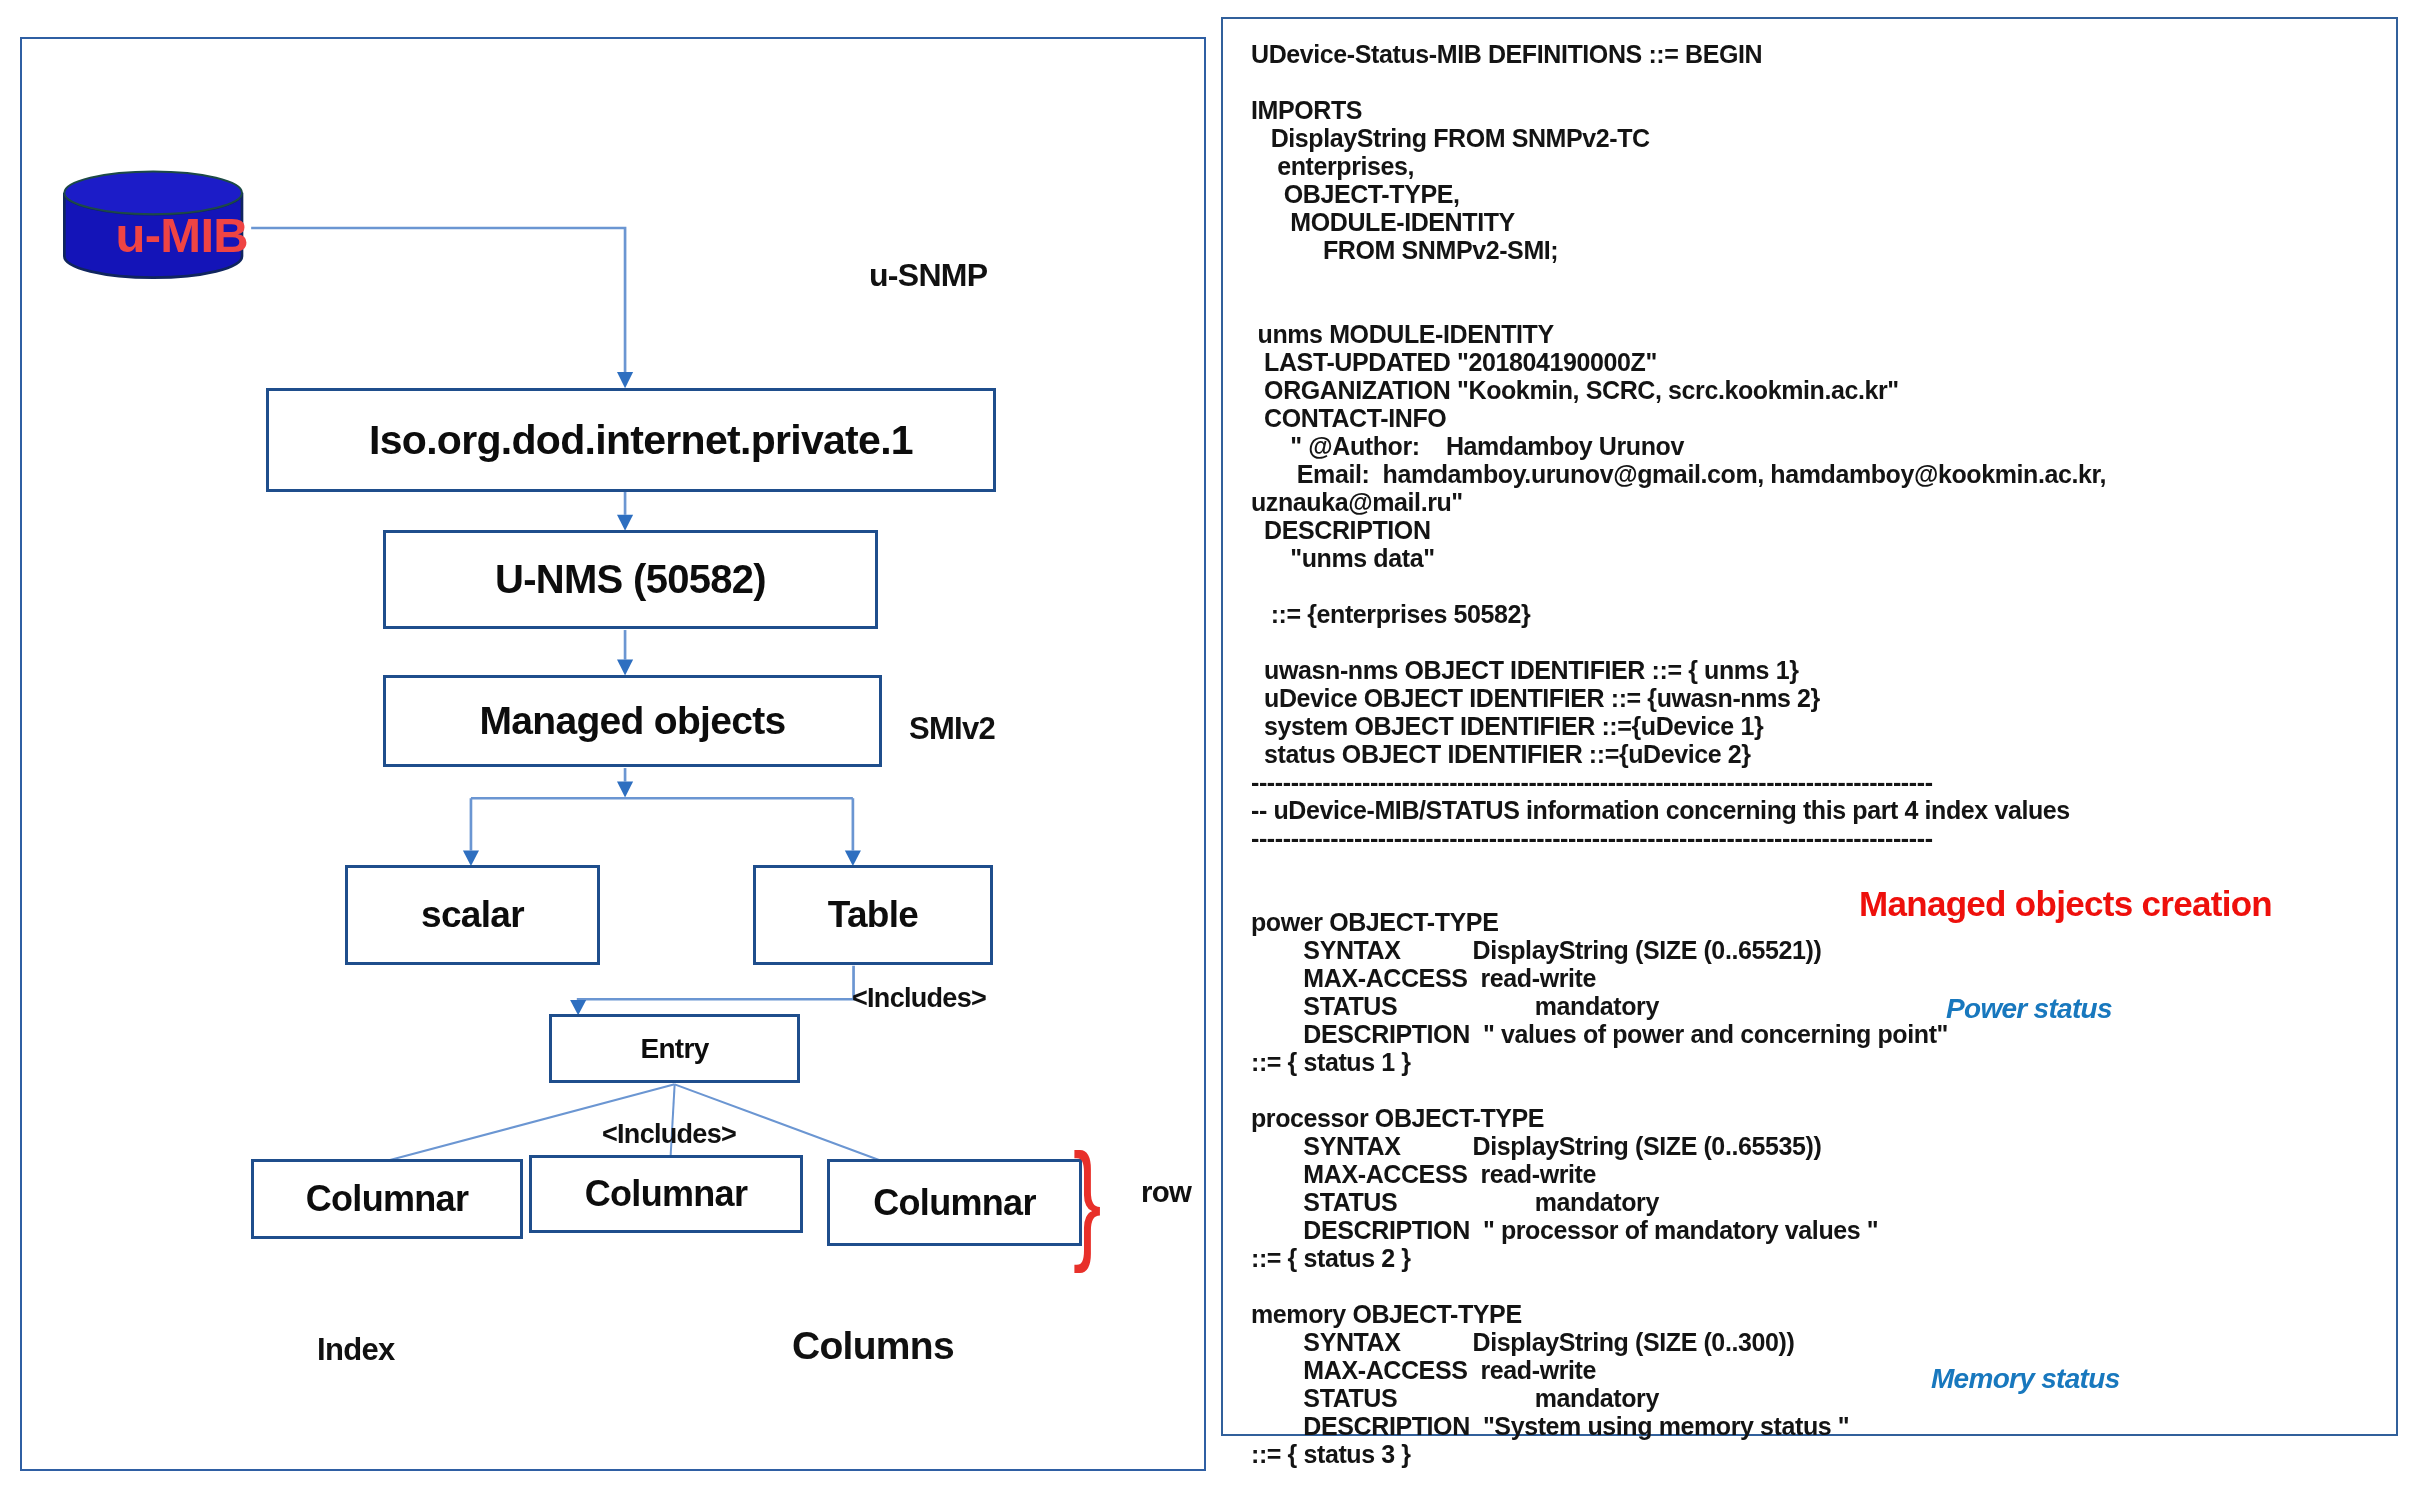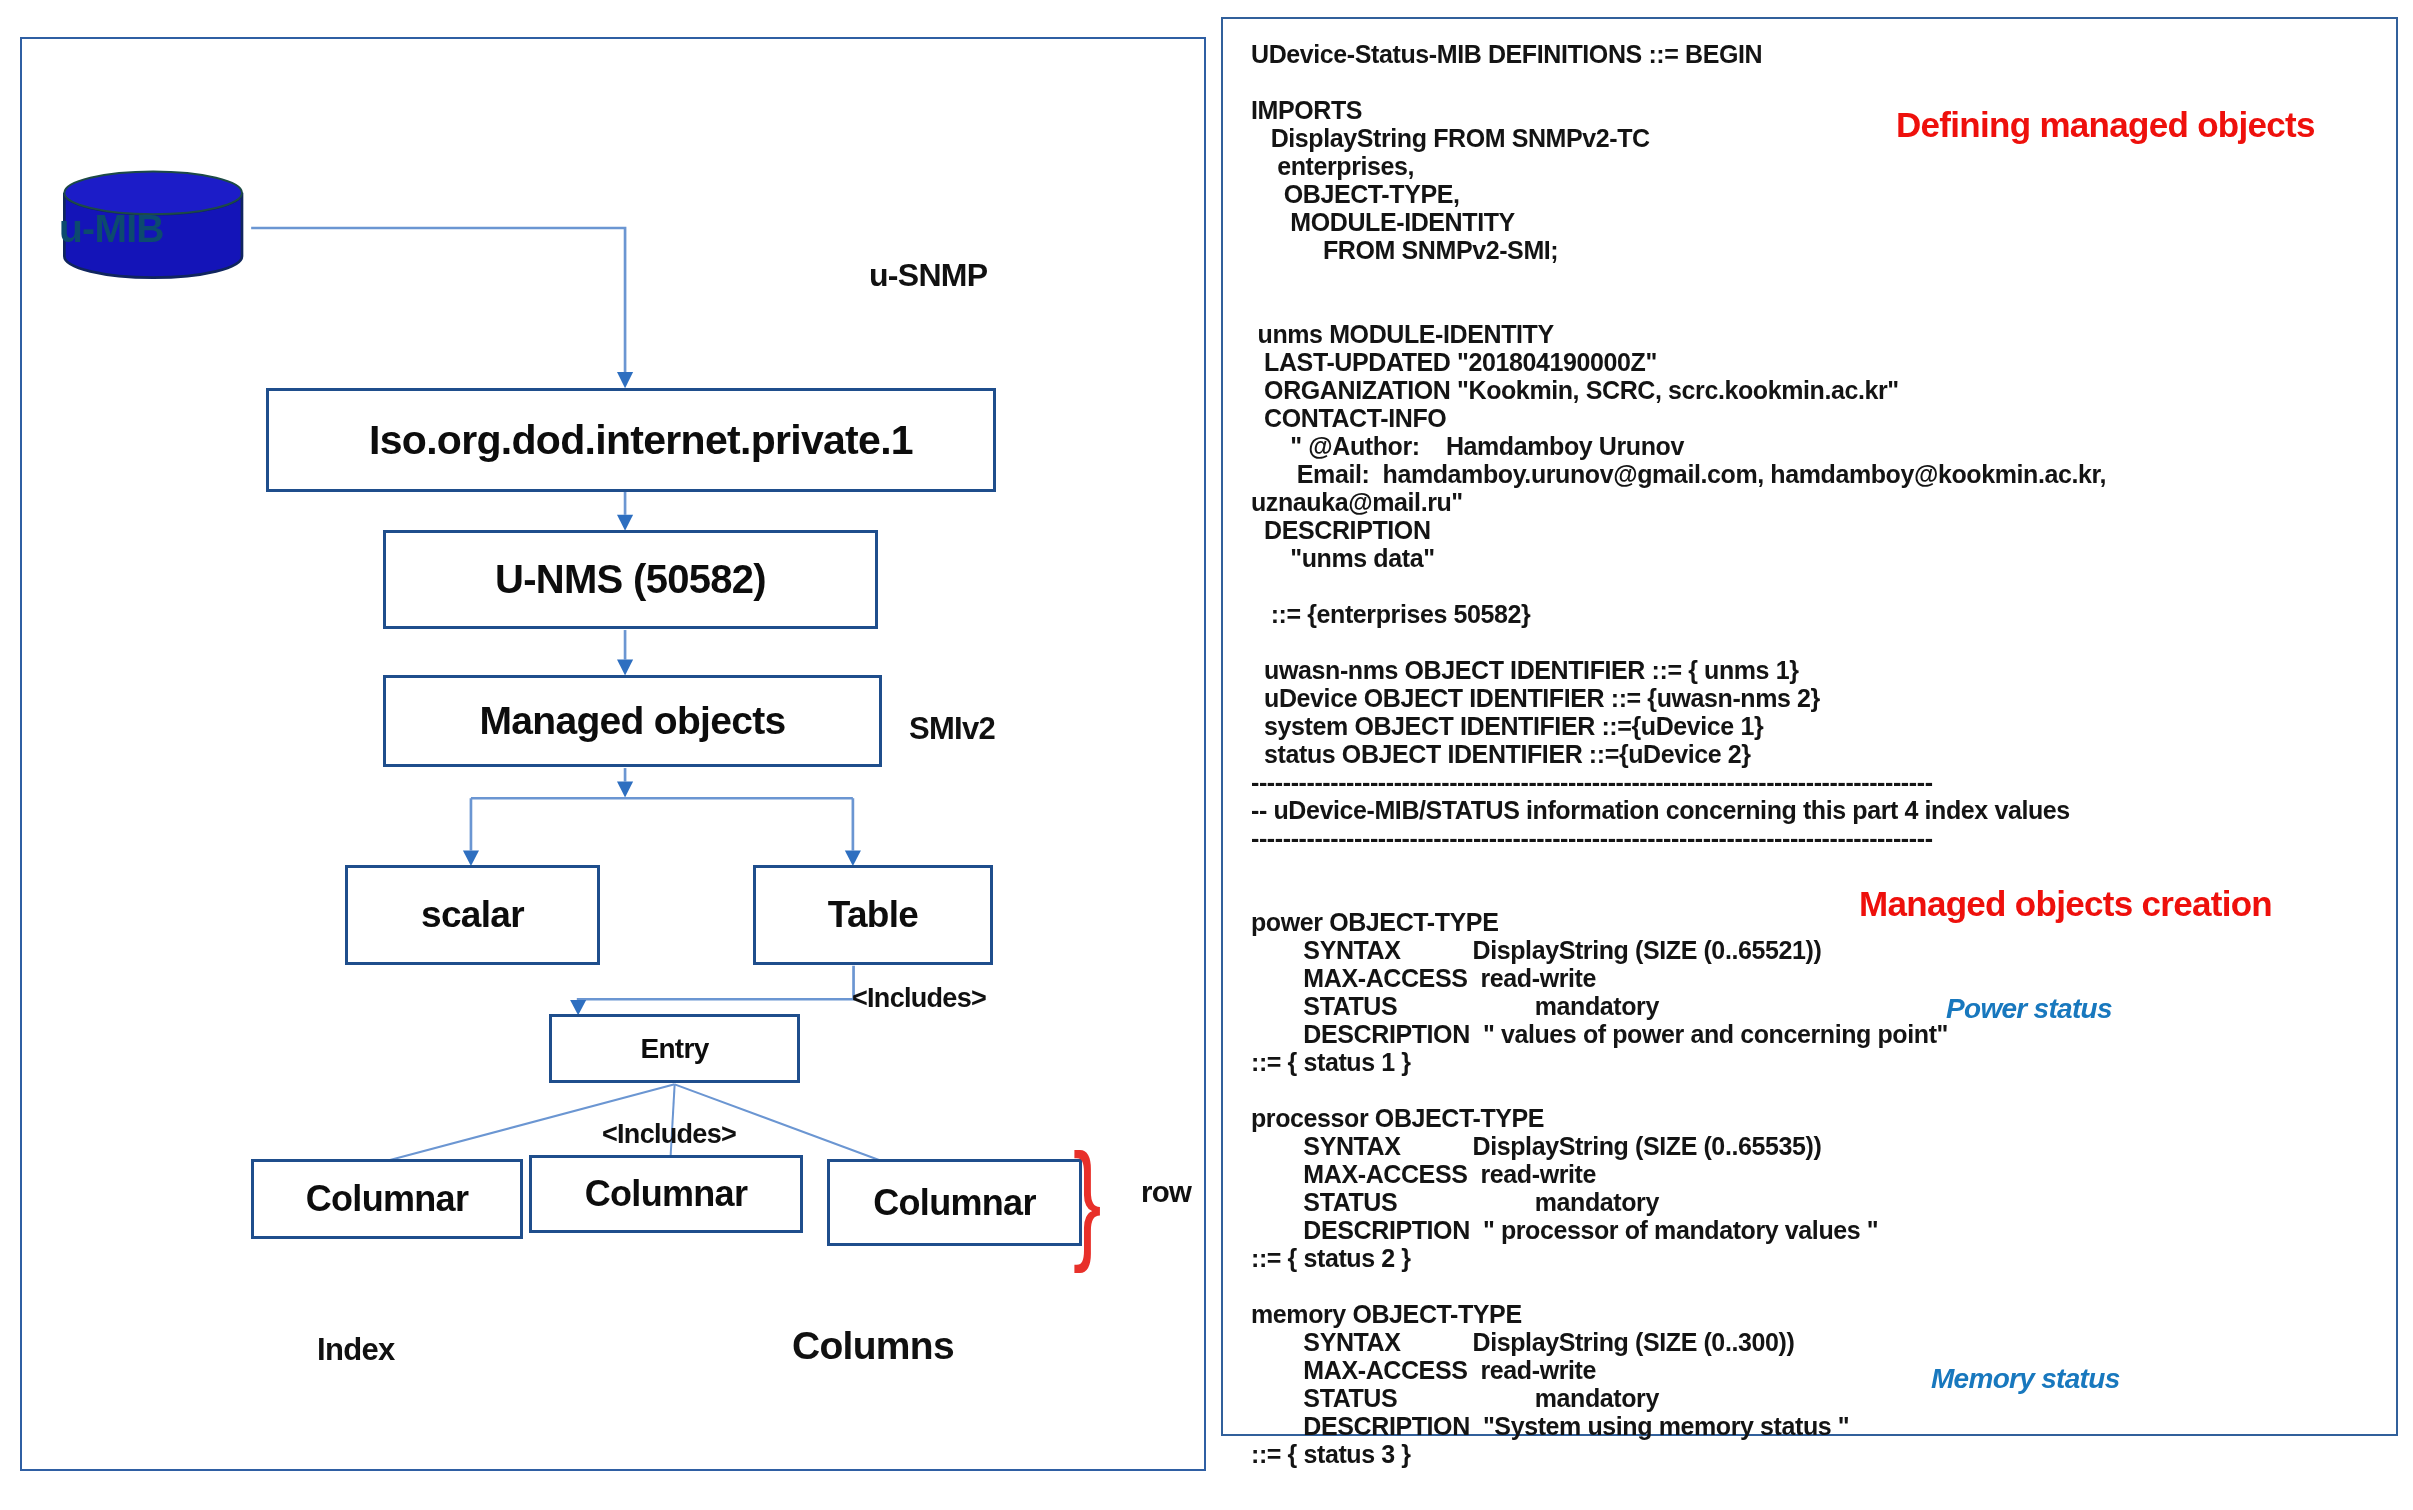--- a/index.html
+++ b/index.html
@@ -9,22 +9,22 @@
   .panel{position:absolute;background:#ffffff;box-sizing:border-box;}
   .panel.left{left:20px;top:37px;width:1186px;height:1434px;border:2.7px solid #2f5fa3;}
   .panel.right{left:1221px;top:16.7px;width:1177px;height:1419px;border:2.7px solid #31609b;}
   
   .connectors{position:absolute;left:0;top:0;width:100%;height:100%;}
   .dbox{position:absolute;background:#ffffff;border:3.3px solid #1f4e8c;box-sizing:border-box;
         display:flex;align-items:center;justify-content:center;
         color:#0d0d0d;font-weight:bold;letter-spacing:-0.7px;white-space:nowrap;}
   .dlabel{position:absolute;color:#111111;font-weight:bold;letter-spacing:-0.7px;white-space:nowrap;}
   .cylinder{position:absolute;left:37px;top:127px;width:189px;height:117px;}
-  .cylinder .cyl-label{position:absolute;left:0;top:41px;width:100%;text-align:left;
-        color:#0c4a6e;font-weight:bold;font-size:39px;letter-spacing:-0.7px;}
+  .cylinder .cyl-label{position:absolute;left:0;top:41px;width:100%;text-align:right;
+        color:#ef4444;font-weight:bold;font-size:49px;letter-spacing:-0.7px;}
   .brace{position:absolute;left:1051px;top:1096px;color:#e8302a;font-size:131px;font-weight:400;
         transform:scaleX(0.65);transform-origin:left center;line-height:1;}
   
   .code{position:absolute;left:28px;top:21.4px;white-space:pre;color:#141414;
         font-size:25px;line-height:28px;font-weight:bold;letter-spacing:-0.4px;}
   .code-line{height:28px;}
   .red-heading{position:absolute;color:#ee100c;font-weight:bold;font-size:35px;
         letter-spacing:-0.7px;white-space:nowrap;}
   .red-heading.h1{left:673px;top:86px;}
   .red-heading.h2{left:636px;top:865px;}
@@ -108,21 +108,20 @@
     <div class="dlabel" style="left:295px;top:1293px;font-size:31px;">Index</div>
 
     <div class="dlabel" style="left:770px;top:1285px;font-size:39px;">Columns</div>
 
   </section>
 
   <section class="panel right">
 
     <div class="code" id="code-block"><div class="code-line">UDevice-Status-MIB DEFINITIONS ::= BEGIN</div><div class="code-line"> </div><div class="code-line">IMPORTS</div><div class="code-line">   DisplayString FROM SNMPv2-TC</div><div class="code-line">    enterprises,</div><div class="code-line">     OBJECT-TYPE,</div><div class="code-line">      MODULE-IDENTITY</div><div class="code-line">           FROM SNMPv2-SMI;</div><div class="code-line"> </div><div class="code-line"> </div><div class="code-line"> unms MODULE-IDENTITY</div><div class="code-line">  LAST-UPDATED "201804190000Z"</div><div class="code-line">  ORGANIZATION "Kookmin, SCRC, scrc.kookmin.ac.kr"</div><div class="code-line">  CONTACT-INFO</div><div class="code-line">      " @Author:    Hamdamboy Urunov</div><div class="code-line">       Email:  hamdamboy.urunov@gmail.com, hamdamboy@kookmin.ac.kr,</div><div class="code-line">uznauka@mail.ru"</div><div class="code-line">  DESCRIPTION</div><div class="code-line">      "unms data"</div><div class="code-line"> </div><div class="code-line">   ::= {enterprises 50582}</div><div class="code-line"> </div><div class="code-line">  uwasn-nms OBJECT IDENTIFIER ::= { unms 1}</div><div class="code-line">  uDevice OBJECT IDENTIFIER ::= {uwasn-nms 2}</div><div class="code-line">  system OBJECT IDENTIFIER ::={uDevice 1}</div><div class="code-line">  status OBJECT IDENTIFIER ::={uDevice 2}</div><div class="code-line">--------------------------------------------------------------------------------------</div><div class="code-line">-- uDevice-MIB/STATUS information concerning this part 4 index values</div><div class="code-line">--------------------------------------------------------------------------------------</div><div class="code-line"> </div><div class="code-line"> </div><div class="code-line">power OBJECT-TYPE</div><div class="code-line">        SYNTAX           DisplayString (SIZE (0..65521))</div><div class="code-line">        MAX-ACCESS  read-write</div><div class="code-line">        STATUS                     mandatory</div><div class="code-line">        DESCRIPTION  " values of power and concerning point"</div><div class="code-line">::= { status 1 }</div><div class="code-line"> </div><div class="code-line">processor OBJECT-TYPE</div><div class="code-line">        SYNTAX           DisplayString (SIZE (0..65535))</div><div class="code-line">        MAX-ACCESS  read-write</div><div class="code-line">        STATUS                     mandatory</div><div class="code-line">        DESCRIPTION  " processor of mandatory values "</div><div class="code-line">::= { status 2 }</div><div class="code-line"> </div><div class="code-line">memory OBJECT-TYPE</div><div class="code-line">        SYNTAX           DisplayString (SIZE (0..300))</div><div class="code-line">        MAX-ACCESS  read-write</div><div class="code-line">        STATUS                     mandatory</div><div class="code-line">        DESCRIPTION  "System using memory status "</div><div class="code-line">::= { status 3 }</div></div>
 
-    <div class="red-heading h1">Defining managed objects</div>
 
     <div class="red-heading h2">Managed objects creation</div>
 
     <div class="blue-note n1">Power status</div>
 
     <div class="blue-note n2">Memory status</div>
 
   </section>
 
 </div>

